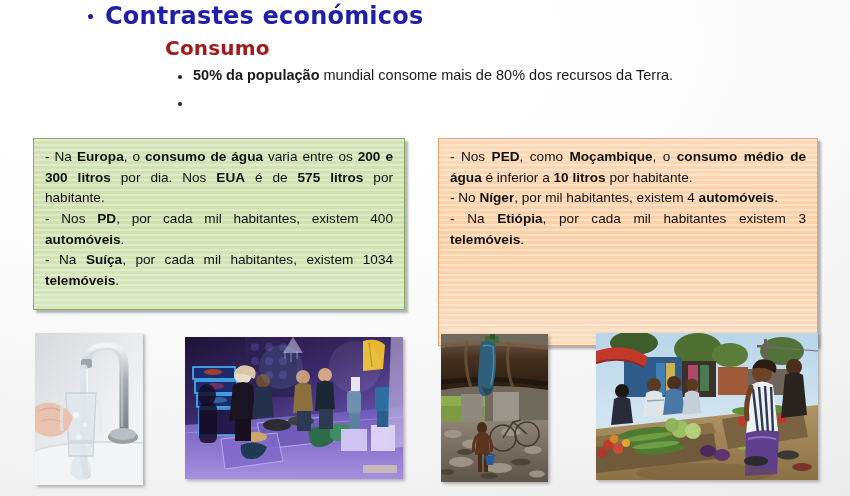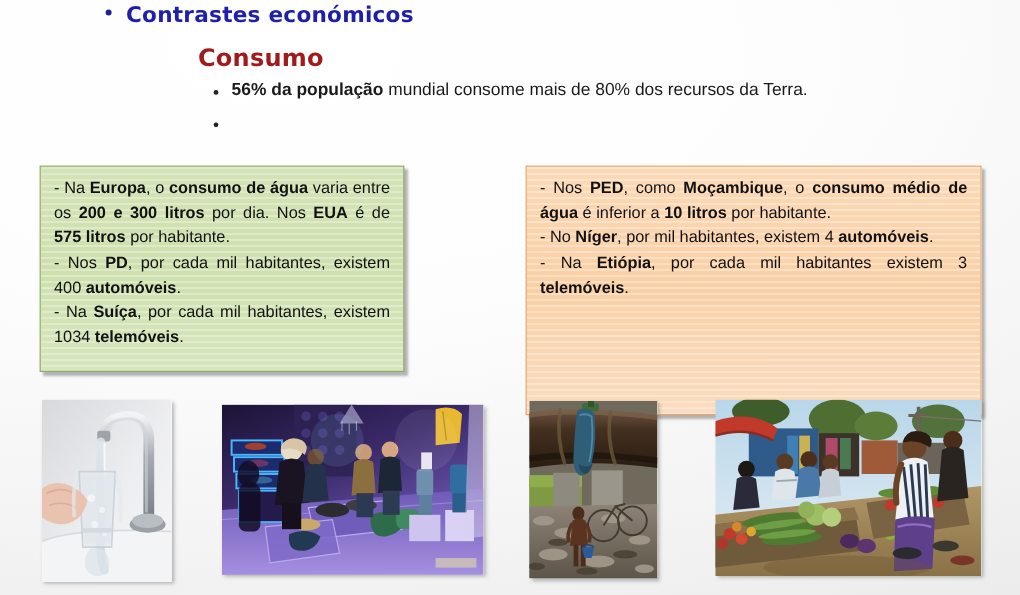--- a/index.html
+++ b/index.html
@@ -33,21 +33,21 @@
   .title-bullet {
     width: 5px;
     height: 5px;
     border-radius: 50%;
     background: #1f1fa0;
     position: relative;
     top: -5px;
   }
   .title-text {
     font-family: "DejaVu Sans", sans-serif;
-    font-size: 18px;
+    font-size: 24px;
     font-weight: bold;
     color: #1f1fa8;
     letter-spacing: 0.2px;
     white-space: nowrap;
   }
   .subtitle-text {
     position: absolute;
     left: 165px;
     top: 36px;
     font-family: "DejaVu Sans", sans-serif;
@@ -99,21 +99,21 @@
     color: #111111;
     text-align: justify;
     box-shadow: 3px 3px 2px rgba(120,120,120,0.55);
   }
   .box p { margin: 0; }
   .box b { font-weight: bold; }
 
   #box-green {
     left: 33px;
     top: 138px;
-    width: 304px;
+    width: 372px;
     height: 172px;
     border: 1.5px solid #8cab63;
     background:
       repeating-linear-gradient(to bottom,
         rgba(255,255,255,0.30) 0px,
         rgba(255,255,255,0.30) 2px,
         rgba(255,255,255,0.00) 2px,
         rgba(255,255,255,0.00) 5px),
       linear-gradient(to bottom, #d3e3b6 0%, #cfe0ae 50%, #d6e6bd 100%);
   }
@@ -153,21 +153,21 @@
   <div class="title-row">
     <span class="title-bullet"></span>
     <span class="title-text">Contrastes económicos</span>
   </div>
 
   <div class="subtitle-text">Consumo</div>
 
   <div class="bullets">
     <div class="bullet-row">
       <span class="bullet-dot"></span>
-      <span class="bullet-text"><b>56% da população</b> mundial consome mais de 80% dos recursos da Terra.</span>
+      <span class="bullet-text"><b>50% da população</b> mundial consome mais de 80% dos recursos da Terra.</span>
     </div>
     <div class="bullet-row">
       <span class="bullet-dot"></span>
     </div>
   </div>
 
   <div class="box" id="box-green">
     <p>- Na <b>Europa</b>, o <b>consumo de água</b> varia entre os <b>200 e 300 litros</b> por dia. Nos <b>EUA</b> é de <b>575 litros</b> por habitante.</p>
     <p>- Nos <b>PD</b>, por cada mil habitantes, existem 400 <b>automóveis</b>.</p>
     <p>- Na <b>Suíça</b>, por cada mil habitantes, existem 1034 <b>telemóveis</b>.</p>

